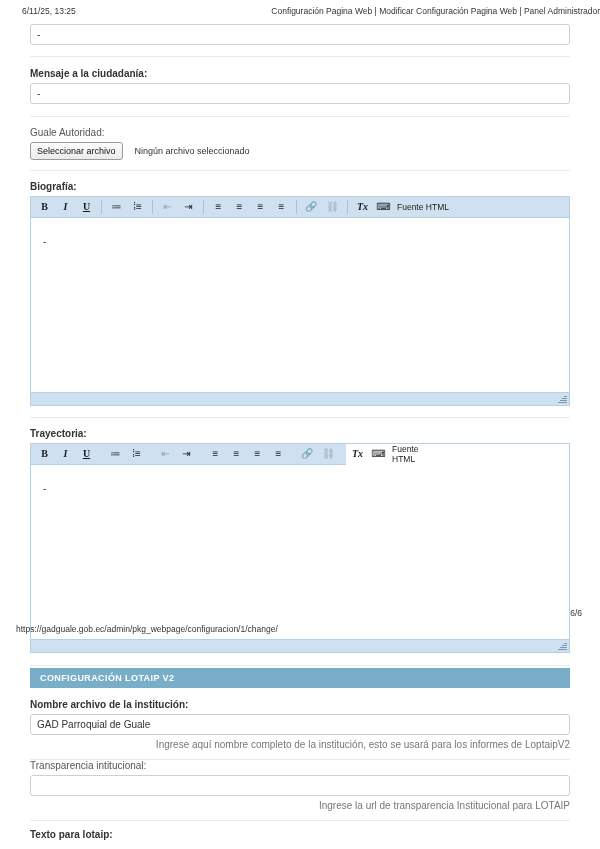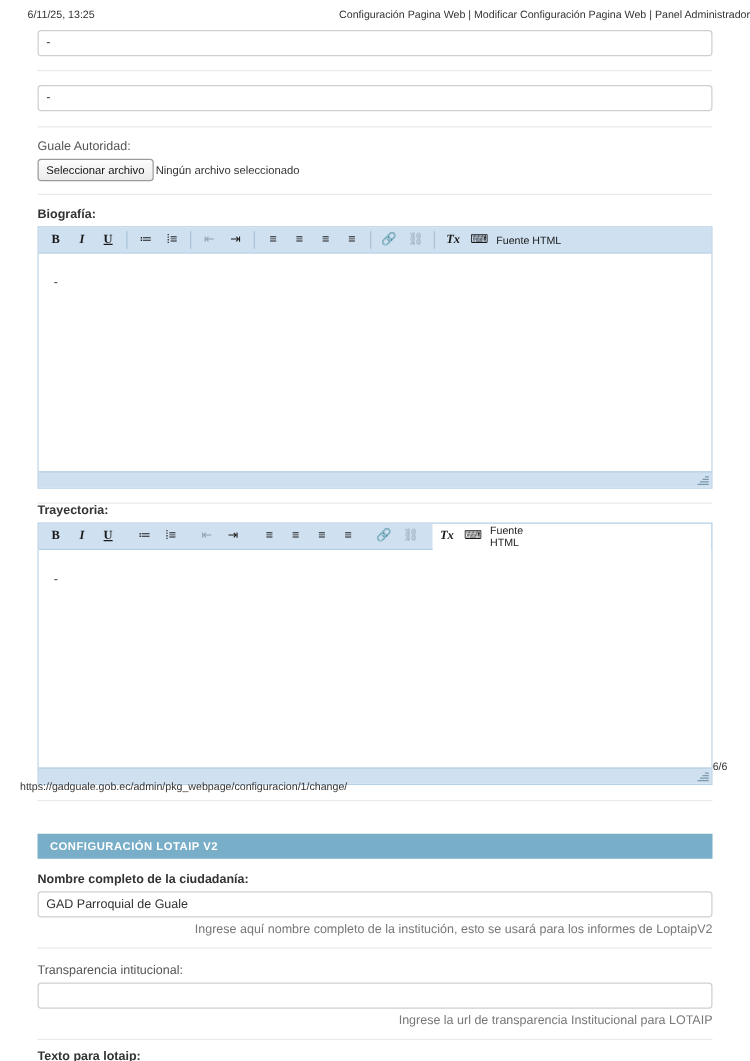--- a/index.html
+++ b/index.html
@@ -116,21 +116,21 @@
     font-size: 10px;
     color: #777;
     margin-top: 3px;
     line-height: 1.3;
     text-align: right;
   }
   
   .fileline {
     display: flex;
     align-items: center;
-    gap: 2px;
+    gap: 12px;
   }
   .filebtn {
     display: inline-block;
     border: 1px solid #9a9a9a;
     background: linear-gradient(#fdfdfd, #ebebeb);
     border-radius: 3px;
     font-size: 9px;
     padding: 2px 6px;
     color: #111;
     line-height: 12px;
@@ -235,20 +235,21 @@
 
   <div class="content">
 
     <div class="row" style="margin-top:2px;">
       <input class="text" type="text" value="-" style="">
     </div>
 
     <div class="hr" style="margin-top:11px;"></div>
 
     <div class="row" style="margin-top:11px;">
+      <label class="fld">Mensaje a la ciudadanía:</label>
       <input class="text" type="text" value="-" style="">
     </div>
 
     <div class="hr" style="margin-top:12px;"></div>
 
     <div class="row" style="margin-top:10px;">
       <label class="fld-plain">Guale Autoridad:</label>
       <div class="fileline">
         <span class="filebtn">Seleccionar archivo</span>
         <span class="filename">Ningún archivo seleccionado</span>
@@ -292,21 +293,21 @@
             <i style="bottom:3px;width:7px;"></i>
             <i style="bottom:5px;width:5px;"></i>
             <i style="bottom:7px;width:3px;"></i>
           </span>
         </div>
       </div>
     </div>
 
     <div class="hr" style="margin-top:11px;"></div>
 
-    <div class="row" style="margin-top:0;">
+    <div class="row" style="margin-top:10px;">
       <label class="fld">Trayectoria:</label>
       <div class="editor">
         <div class="editor-toolbar" style="width:315px;">
           <span class="tb-btn bold">B</span>
           <span class="tb-btn ital">I</span>
           <span class="tb-btn und">U</span>
           <span class="tb-sep"></span>
           <span class="tb-btn">≔</span>
           <span class="tb-btn">⁞≡</span>
           <span class="tb-sep"></span>
@@ -334,31 +335,31 @@
             <i style="bottom:3px;width:7px;"></i>
             <i style="bottom:5px;width:5px;"></i>
             <i style="bottom:7px;width:3px;"></i>
           </span>
         </div>
       </div>
     </div>
 
     <div class="hr" style="margin-top:12px;"></div>
 
-    <div class="banner" style="margin-top:26px;">CONFIGURACIÓN LOTAIP V2</div>
+    <div class="banner" style="margin-top:2px;">CONFIGURACIÓN LOTAIP V2</div>
 
     <div class="row" style="margin-top:11px;">
-      <label class="fld">Nombre completo de la ciudadanía:</label>
+      <label class="fld">Nombre archivo de la institución:</label>
       <input class="text" type="text" value="GAD Parroquial de Guale" style="">
       <div class="helptext">Ingrese aquí nombre completo de la institución, esto se usará para los informes de LoptaipV2</div>
     </div>
 
     <div class="hr" style="margin-top:8px;"></div>
 
-    <div class="row" style="margin-top:12px;">
+    <div class="row" style="margin-top:0;">
       <label class="fld-plain">Transparencia intitucional:</label>
       <input class="text" type="text" value="" style="">
       <div class="helptext">Ingrese la url de transparencia Institucional para LOTAIP</div>
     </div>
 
     <div class="hr" style="margin-top:8px;"></div>
 
     <div class="row" style="margin-top:8px;">
       <label class="fld">Texto para lotaip:</label>
     </div>

